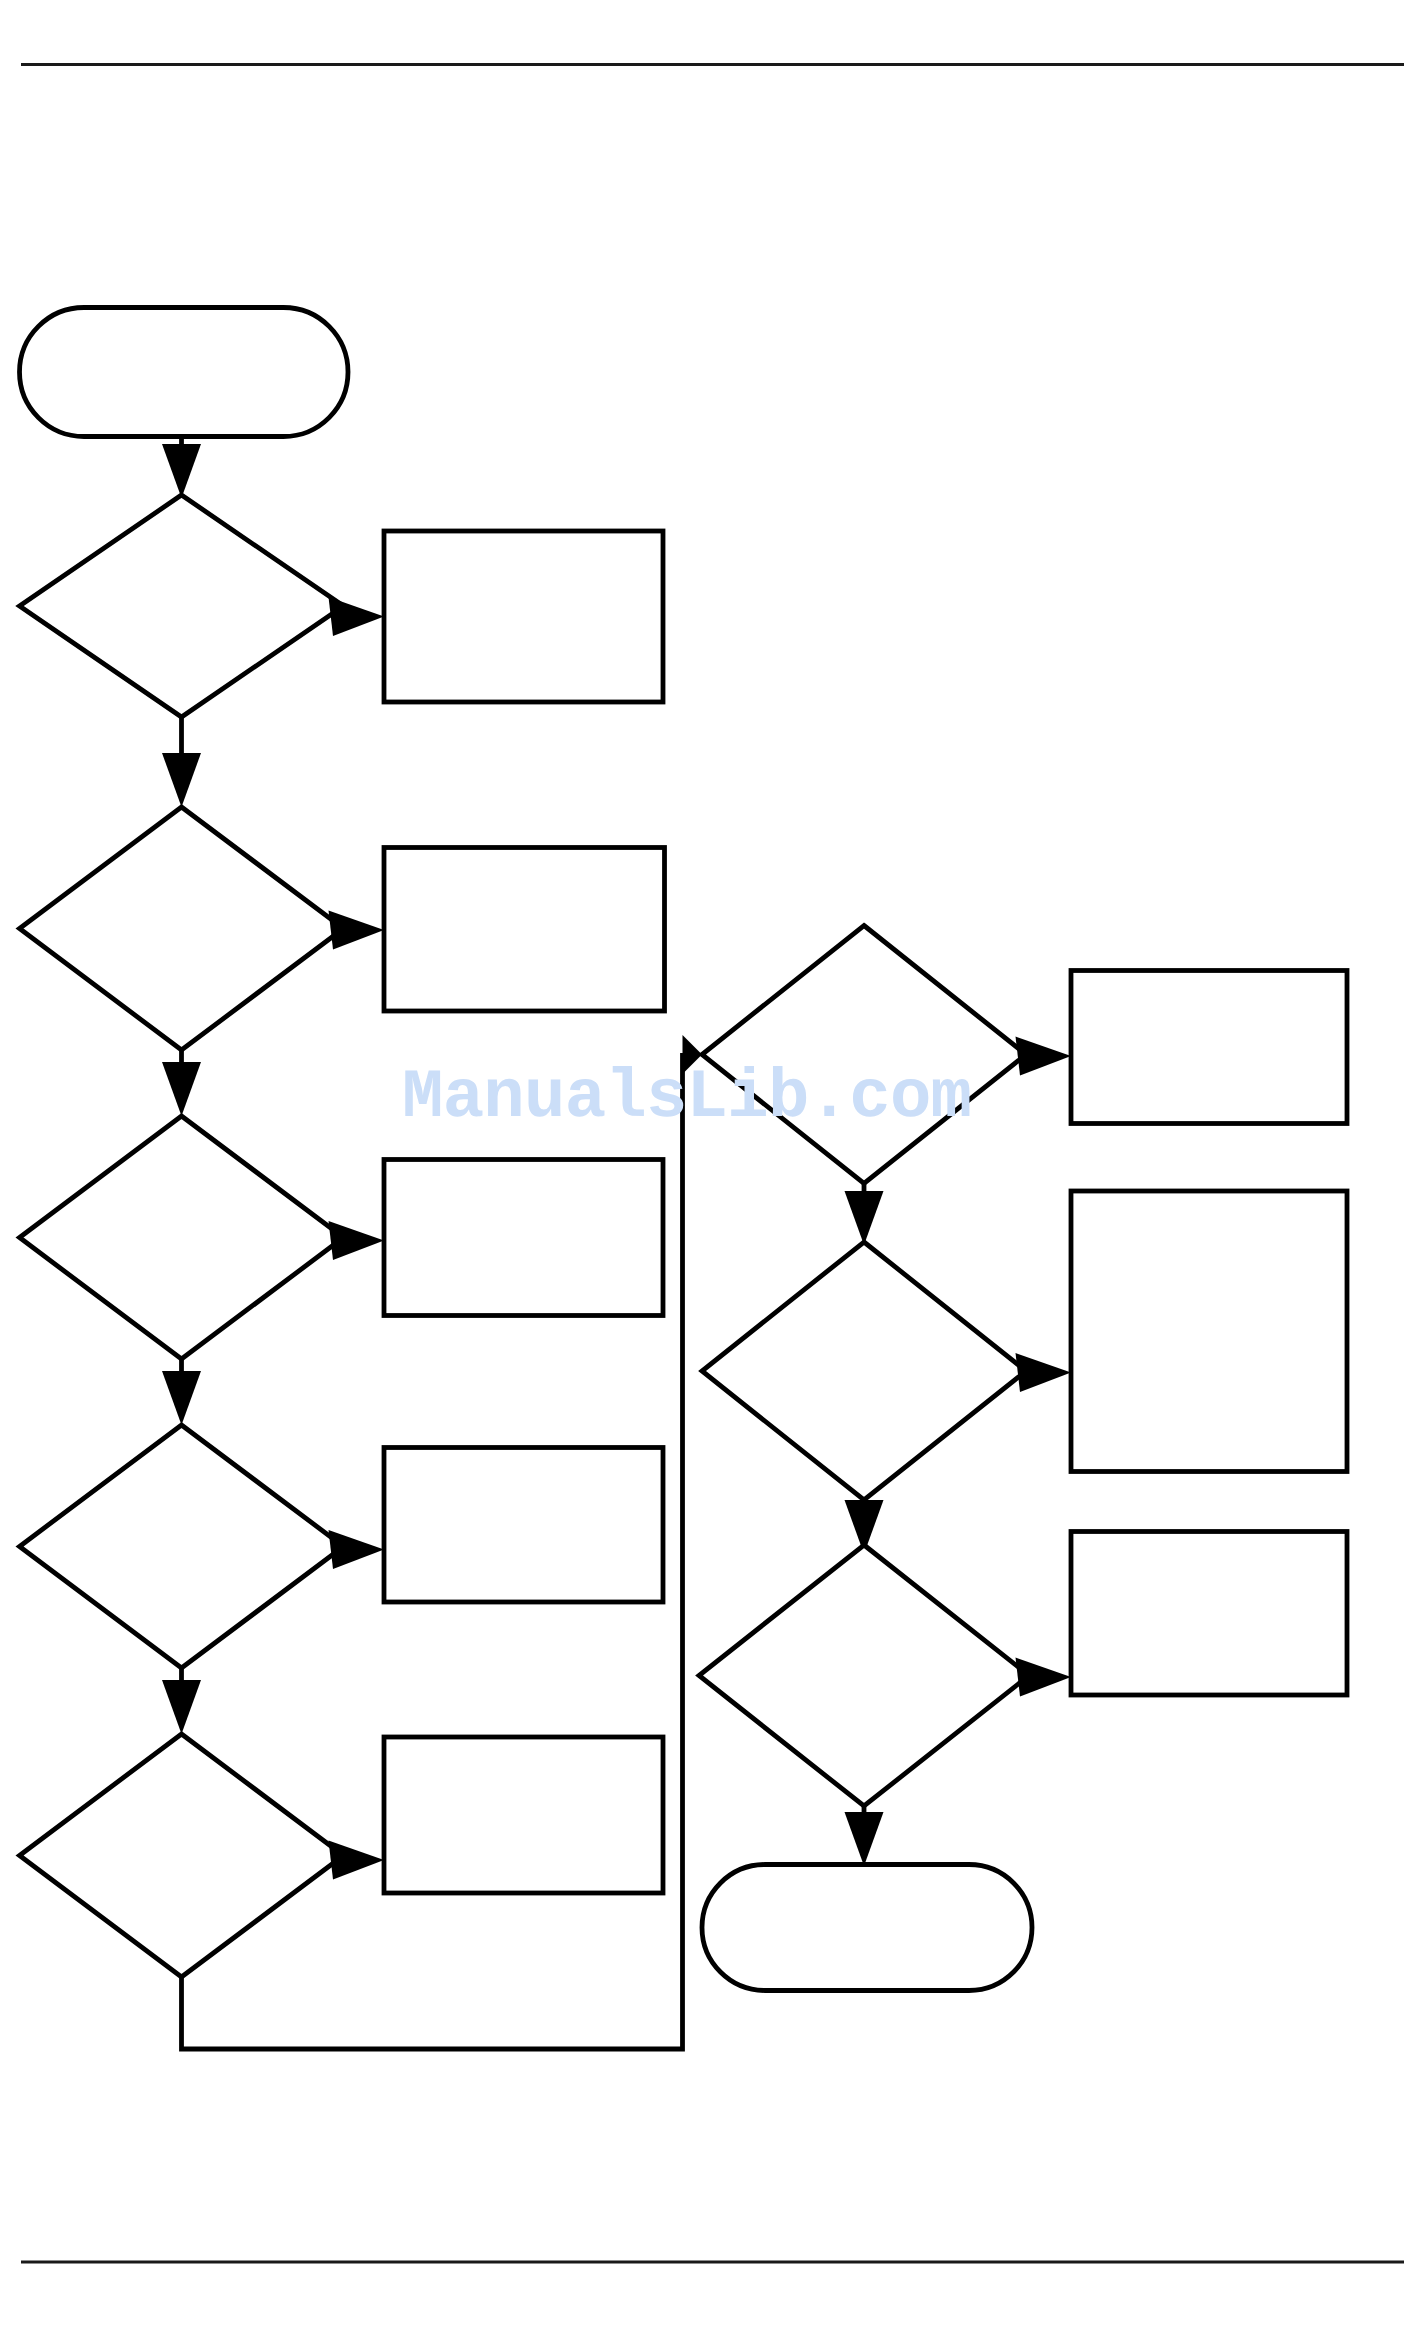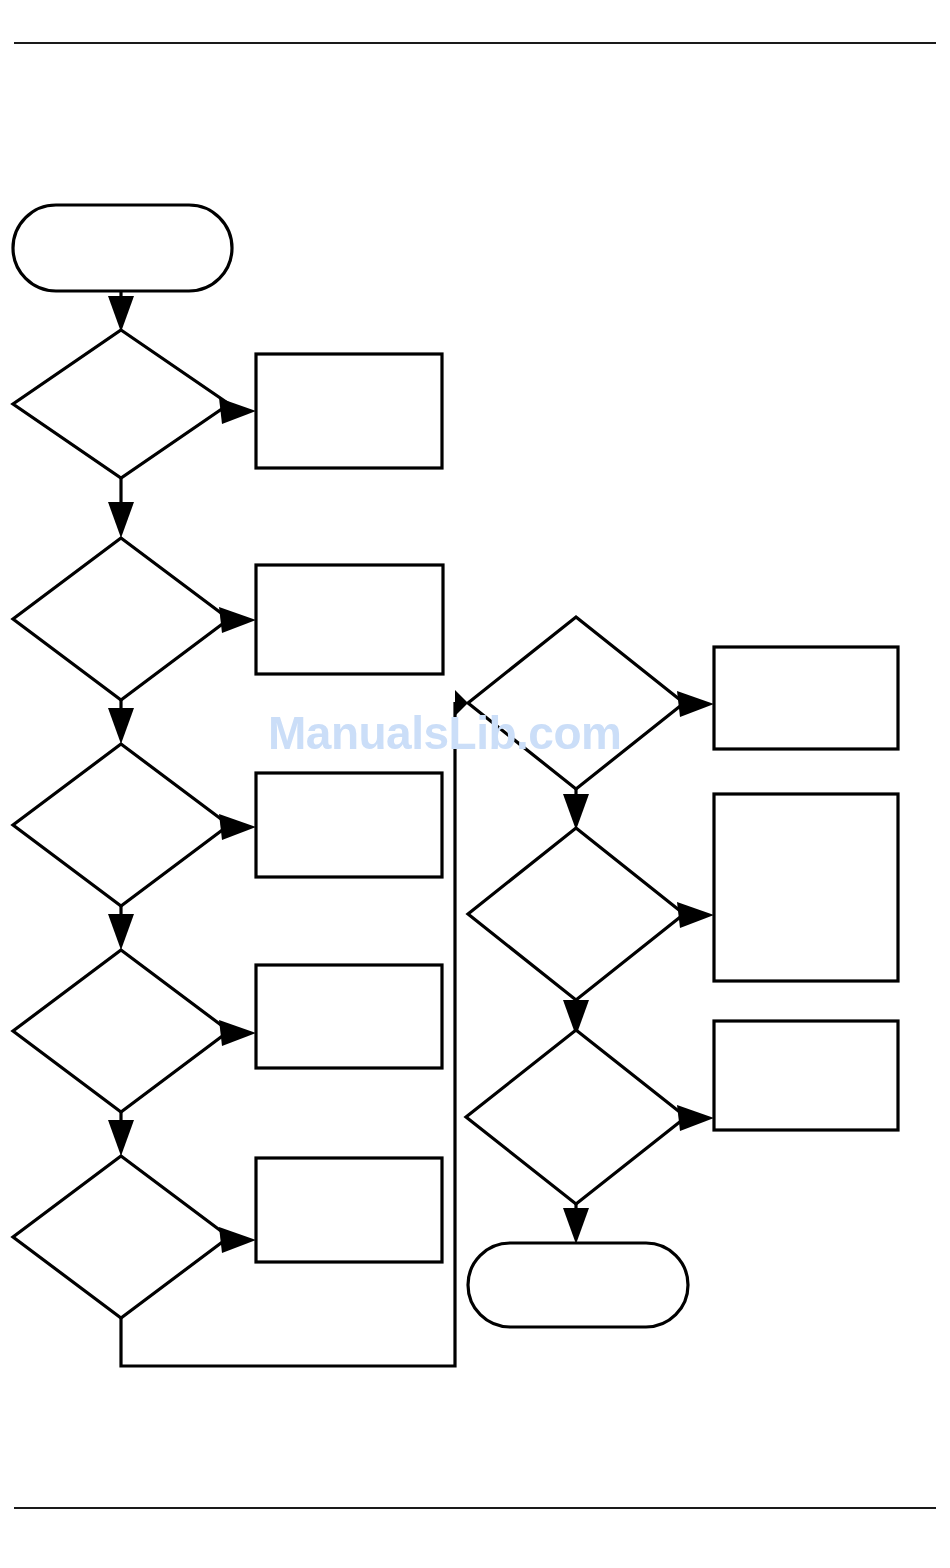--- a/index.html
+++ b/index.html
@@ -23,21 +23,21 @@
     left: 0;
     width: 950px;
     height: 1568px;
   }
   .rule {
     position: absolute;
     background: #1a1a1a;
   }
   .watermark {
     position: absolute;
-    font-family: Liberation Sans, sans-serif;
+    font-family: Liberation Mono, monospace;
     font-weight: bold;
     letter-spacing: -0.5px;
     white-space: nowrap;
     user-select: none;
   }
   .shape-node {
     fill: #ffffff;
     stroke: #000000;
     stroke-width: 3.2;
     stroke-linejoin: miter;

